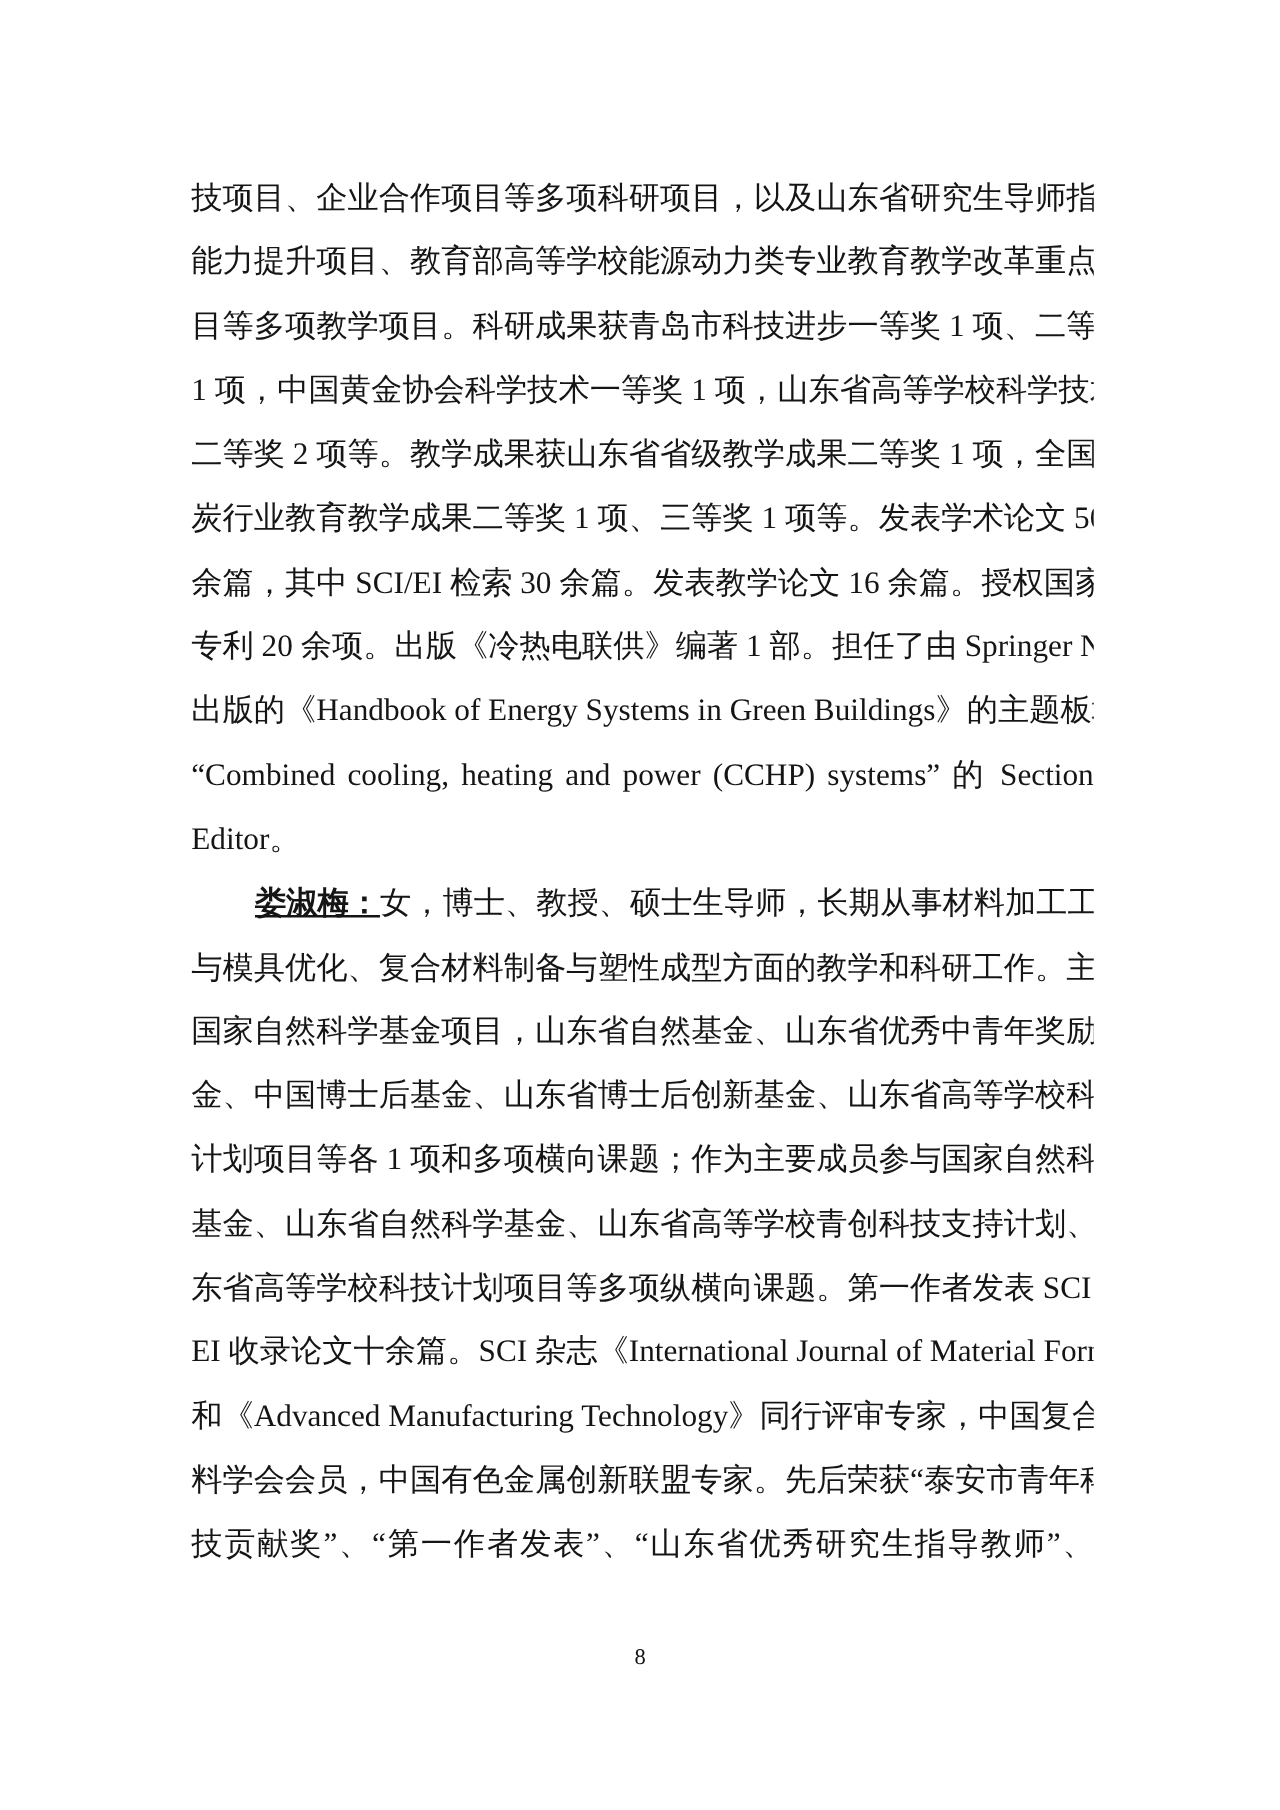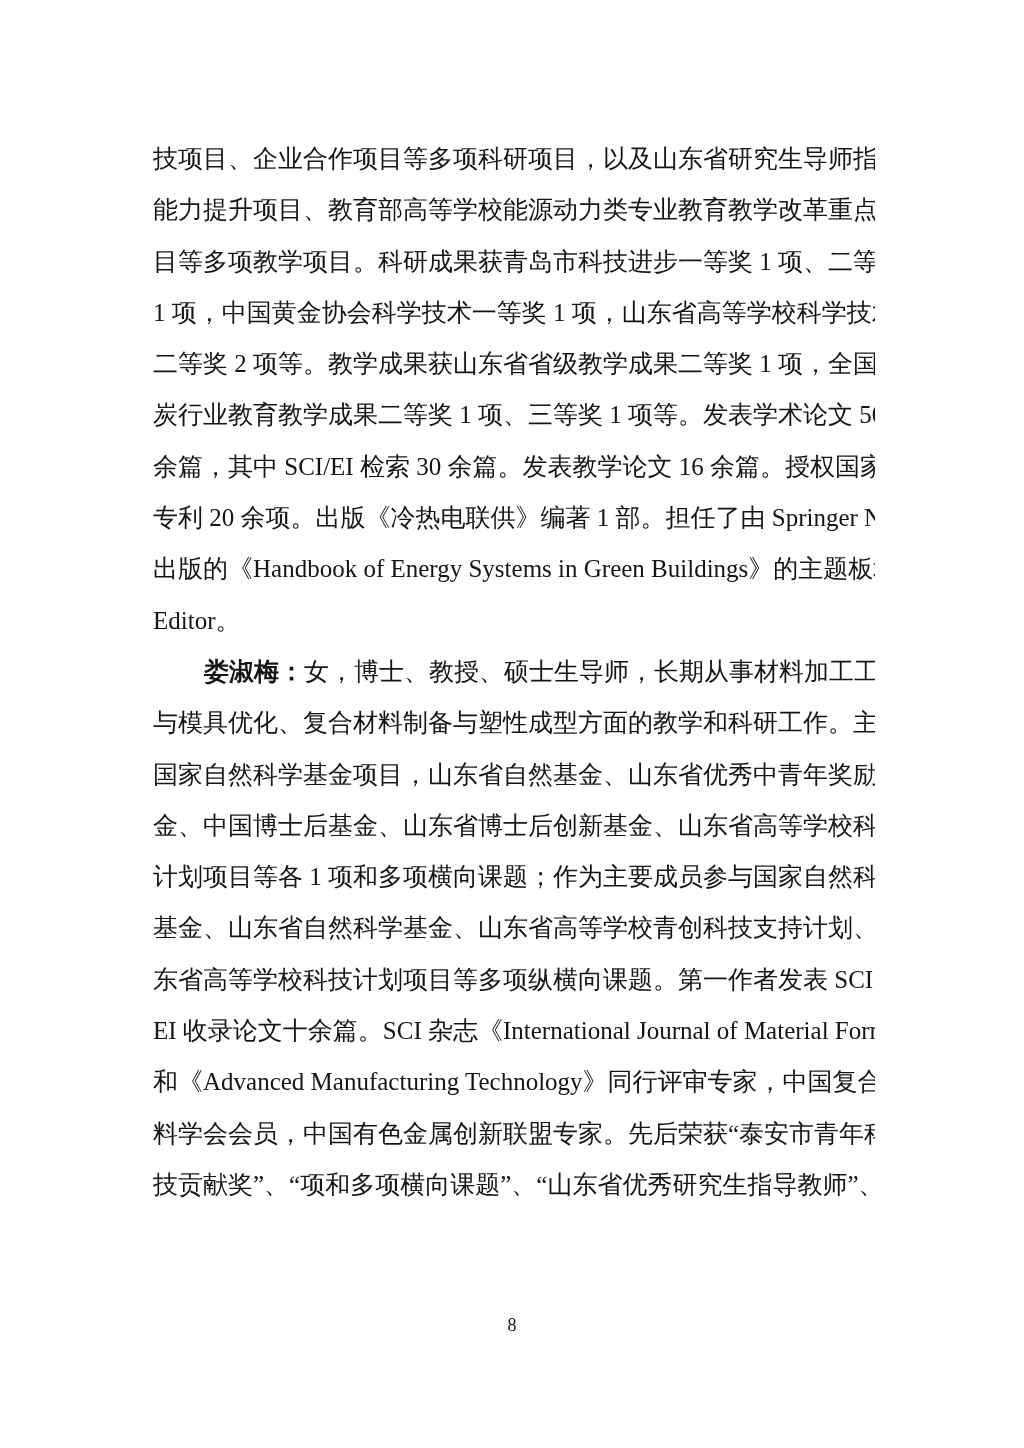--- a/index.html
+++ b/index.html
@@ -34,21 +34,21 @@
     white-space: nowrap;
   }
   .line.nojust {
     text-align: center;
     text-align-last: left;
   }
   .line.indent {
     text-indent: 51px;
   }
   .run { font-weight: normal; }
-  .run.bold { font-weight: bold; }
+  .run.bold { font-weight: bold; text-decoration: underline; }
   .footer {
     position: absolute;
     left: 0;
     top: 1312px;
     width: 1024px;
     text-align: center;
   }
   .pagenum {
     font-size: 18px;
     line-height: 26px;
@@ -63,32 +63,33 @@
       <div class="paragraph">
         <div class="line"><span class="run">技项目、企业合作项目等多项科研项目，以及山东省研究生导师指导</span></div>
         <div class="line"><span class="run">能力提升项目、教育部高等学校能源动力类专业教育教学改革重点项</span></div>
         <div class="line"><span class="run">目等多项教学项目。科研成果获青岛市科技进步一等奖 1 项、二等奖</span></div>
         <div class="line"><span class="run">1 项，中国黄金协会科学技术一等奖 1 项，山东省高等学校科学技术</span></div>
         <div class="line"><span class="run">二等奖 2 项等。教学成果获山东省省级教学成果二等奖 1 项，全国煤</span></div>
         <div class="line"><span class="run">炭行业教育教学成果二等奖 1 项、三等奖 1 项等。发表学术论文 50</span></div>
         <div class="line"><span class="run">余篇，其中 SCI/EI 检索 30 余篇。发表教学论文 16 余篇。授权国家</span></div>
         <div class="line"><span class="run">专利 20 余项。出版《冷热电联供》编著 1 部。担任了由 Springer Nature</span></div>
         <div class="line"><span class="run">出版的《Handbook of Energy Systems in Green Buildings》的主题板块</span></div>
+        <div class="line"><span class="run">“Combined cooling, heating and power (CCHP) systems” 的 Section</span></div>
         <div class="line nojust"><span class="run">Editor。</span></div>
       </div>
       <div class="paragraph">
         <div class="line indent"><span class="run bold">娄淑梅：</span><span class="run">女，博士、教授、硕士生导师，长期从事材料加工工艺</span></div>
         <div class="line"><span class="run">与模具优化、复合材料制备与塑性成型方面的教学和科研工作。主持</span></div>
         <div class="line"><span class="run">国家自然科学基金项目，山东省自然基金、山东省优秀中青年奖励基</span></div>
         <div class="line"><span class="run">金、中国博士后基金、山东省博士后创新基金、山东省高等学校科技</span></div>
         <div class="line"><span class="run">计划项目等各 1 项和多项横向课题；作为主要成员参与国家自然科学</span></div>
         <div class="line"><span class="run">基金、山东省自然科学基金、山东省高等学校青创科技支持计划、山</span></div>
         <div class="line"><span class="run">东省高等学校科技计划项目等多项纵横向课题。第一作者发表 SCI、</span></div>
         <div class="line"><span class="run">EI 收录论文十余篇。SCI 杂志《International Journal of Material Forming》</span></div>
         <div class="line"><span class="run">和《Advanced Manufacturing Technology》同行评审专家，中国复合材</span></div>
         <div class="line"><span class="run">料学会会员，中国有色金属创新联盟专家。先后荣获“泰安市青年科</span></div>
-        <div class="line"><span class="run">技贡献奖”、“项和多项横向课题”、“山东省优秀研究生指导教师”、</span></div>
+        <div class="line"><span class="run">技贡献奖”、“第一作者发表”、“山东省优秀研究生指导教师”、</span></div>
       </div>
     </div>
   <div class="footer">
     <span class="pagenum">8</span>
   </div>
 </div>
 
 </body></html>

